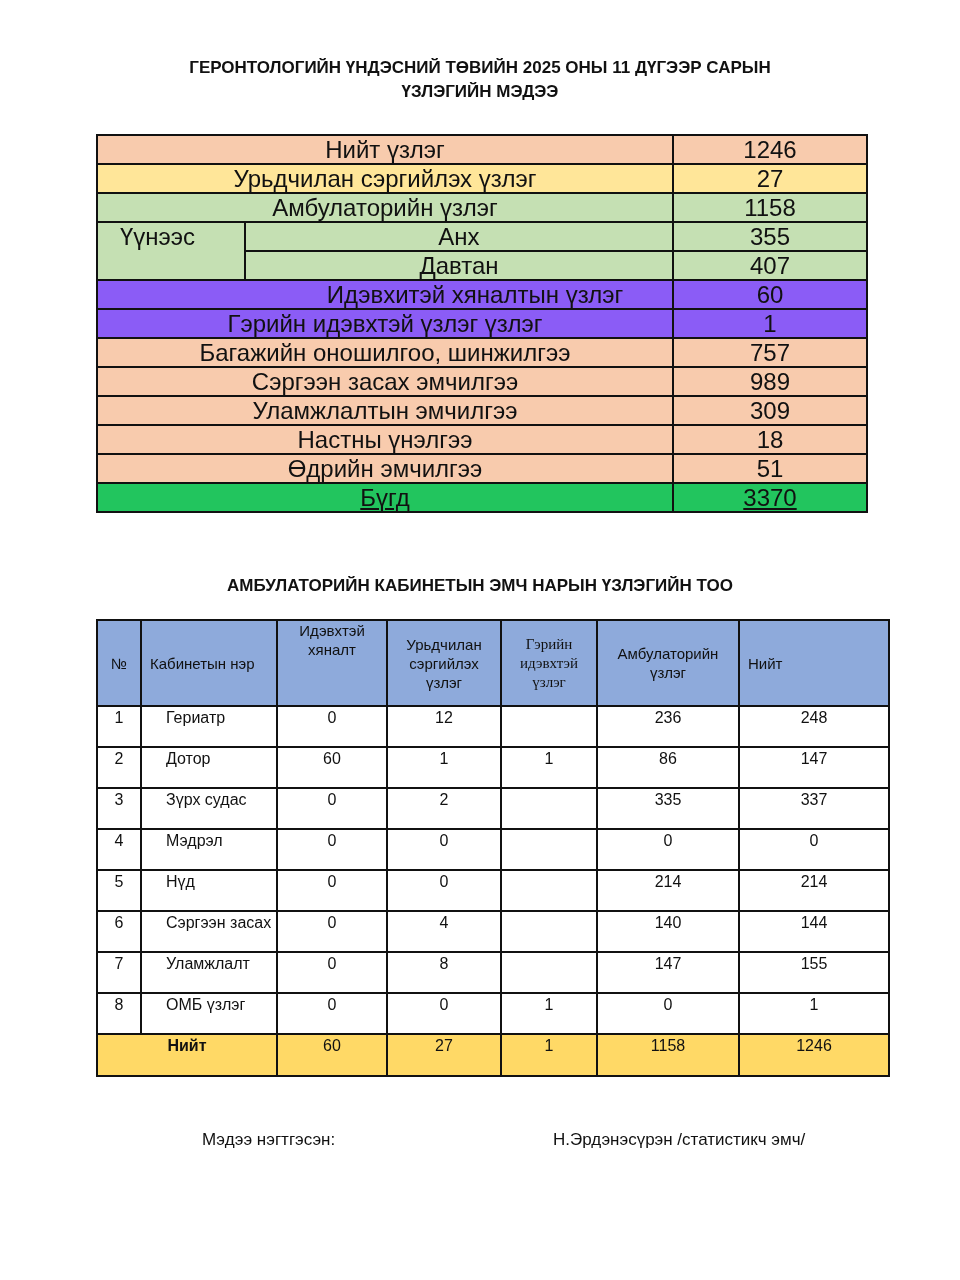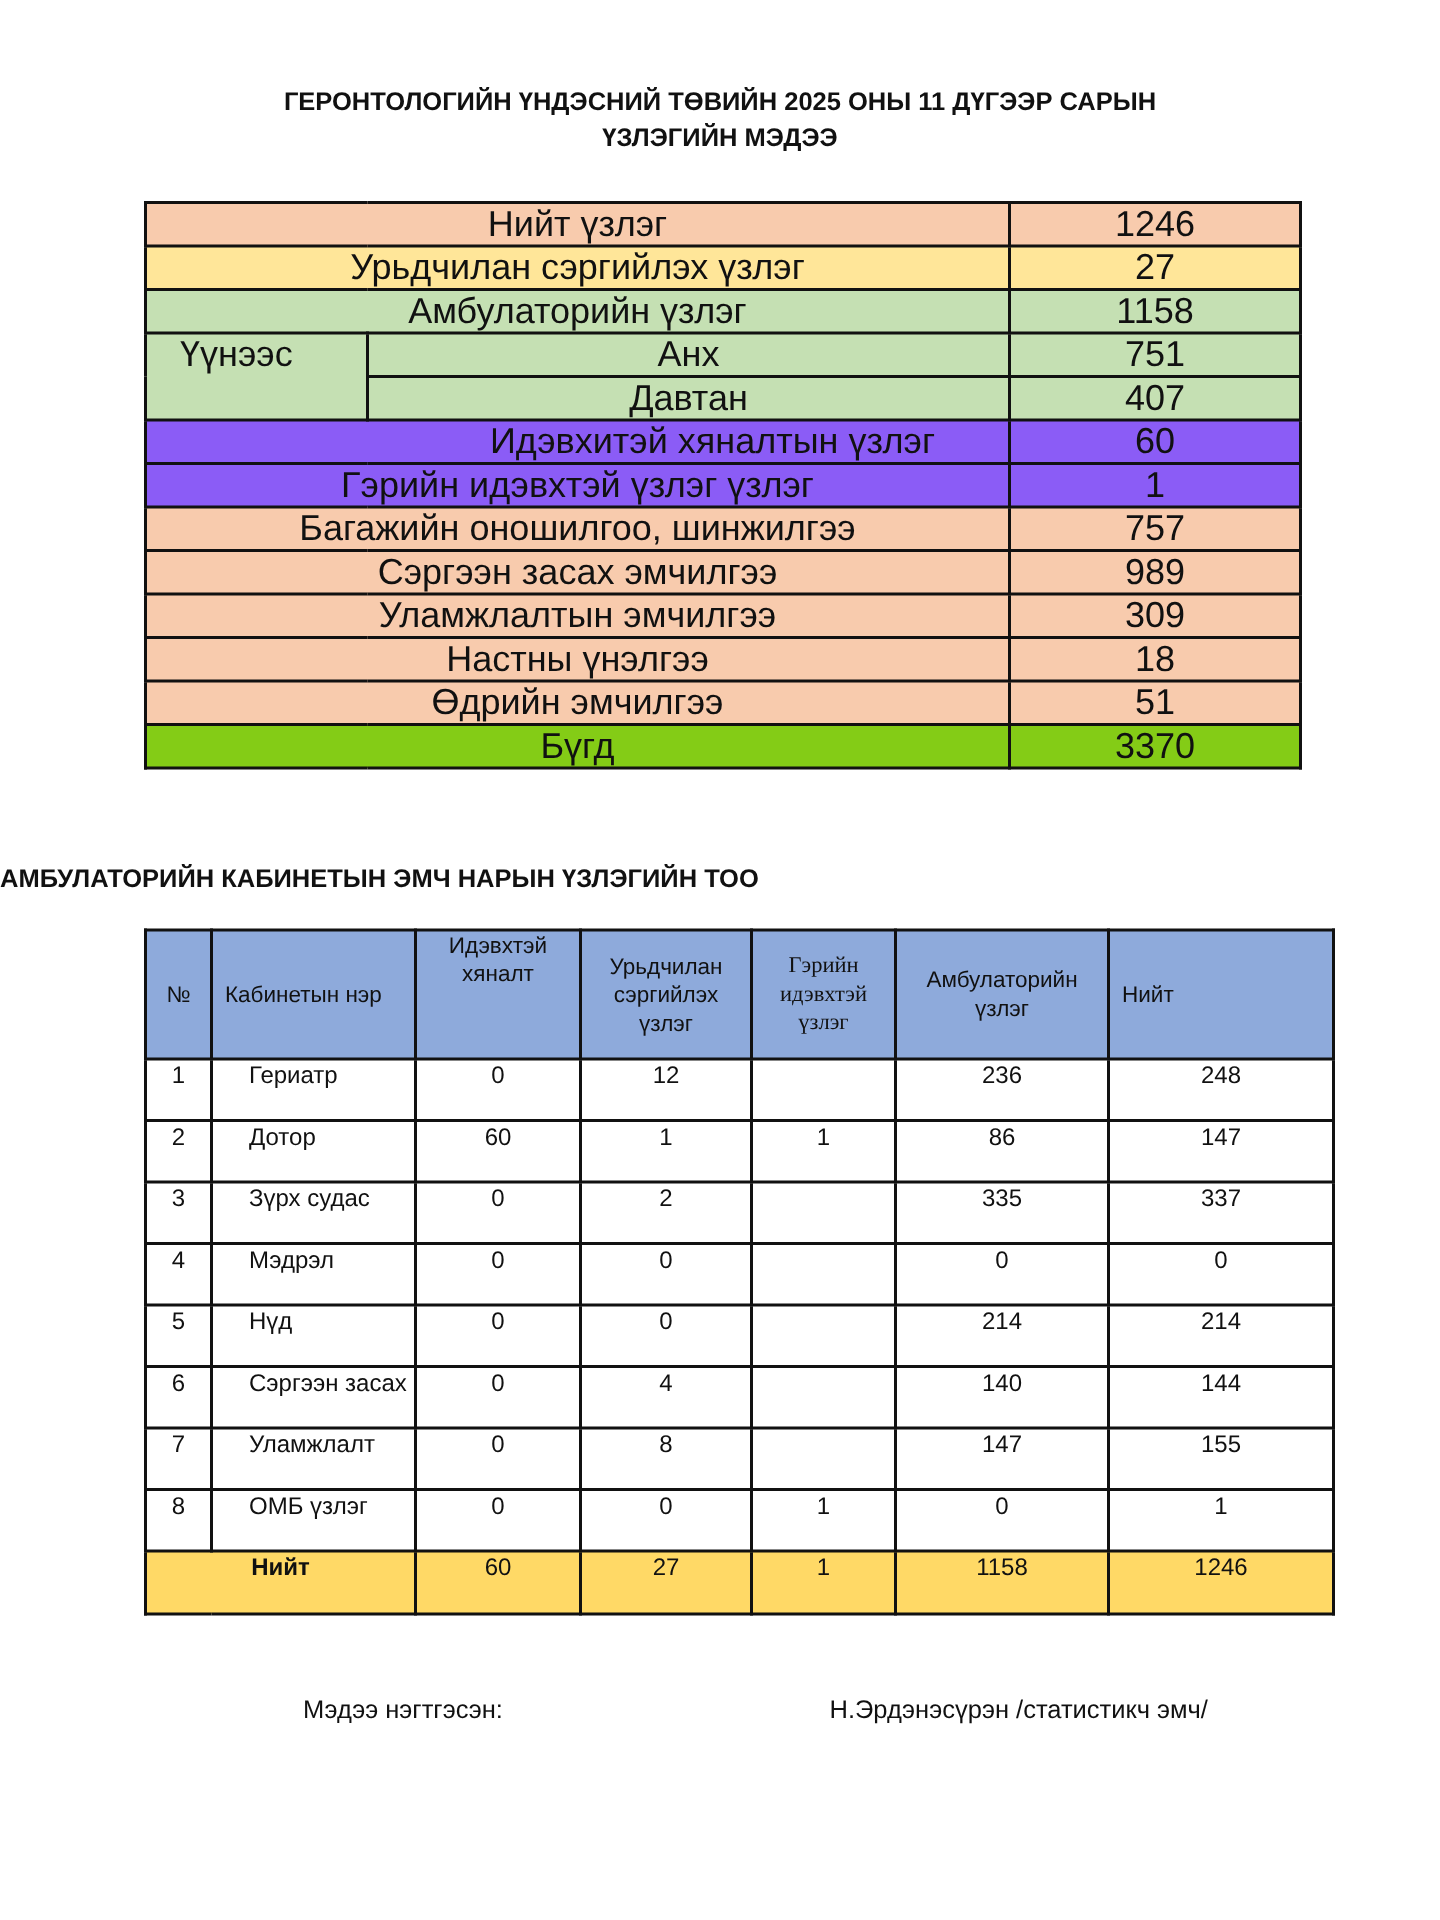--- a/index.html
+++ b/index.html
@@ -8,22 +8,22 @@
   #t1 { top:56px; }
   #t2 { top:80px; }
   table { border-collapse:collapse; position:absolute; }
   #summary { left:96px; top:134px; width:772px; }
   #summary td { border:2px solid #111; font-size:24px; height:27px; padding:0; text-align:center; line-height:27px;margin-left:48px; }
   #summary td.val { width:192px; }
   .c-peach { background:#f8cbad; }
   .c-yellow { background:#ffe699; }
   .c-green { background:#c5e0b3; }
   .c-blue { background:#8b5cf6; }
-  .c-gold { background:#84cc16; }
-  #sub2 { position:absolute; left:0; top:576px; width:960px; font-weight:bold; font-size:17px; }
+  .c-gold { background:#22c55e;text-decoration:underline; }
+  #sub2 { position:absolute; left:0; top:576px; width:960px; text-align:center; font-weight:bold; font-size:17px; }
   #cabinet { left:96px; top:619px; width:794px; }
   #cabinet th { background:#8eaadb; border:2px solid #111; font-weight:normal; font-size:15px; line-height:19px; vertical-align:middle; height:84px; padding:0 4px; }
   #cabinet td { border:2px solid #111; font-size:16px; height:37px; vertical-align:top; padding:2px 4px 0; text-align:center; }
   #cabinet td.name { text-align:left; padding-left:24px; }
   #cabinet th.left { text-align:left; padding-left:8px; }
   #cabinet tr.total td { background:#ffd966; height:38px; }
   .footer { position:absolute; top:1130px; font-size:17px; }
   #f1 { left:202px; }
   #f2 { left:553px; }
 </style>
@@ -43,21 +43,21 @@
     <td colspan="2">Урьдчилан сэргийлэх үзлэг</td>
     <td class="val">27</td>
   </tr>
   <tr class="c-green">
     <td colspan="2">Амбулаторийн үзлэг</td>
     <td class="val">1158</td>
   </tr>
   <tr class="c-green">
     <td rowspan="2" style="width:124px; text-align:left; padding-left:22px; vertical-align:top;">Үүнээс</td>
     <td>Анх</td>
-    <td class="val">751</td>
+    <td class="val">355</td>
   </tr>
   <tr class="c-green">
     <td>Давтан</td>
     <td class="val">407</td>
   </tr>
   <tr class="c-blue">
     <td colspan="2" style="padding-left:180px;">Идэвхитэй хяналтын үзлэг</td>
     <td class="val">60</td>
   </tr>
   <tr class="c-blue">

